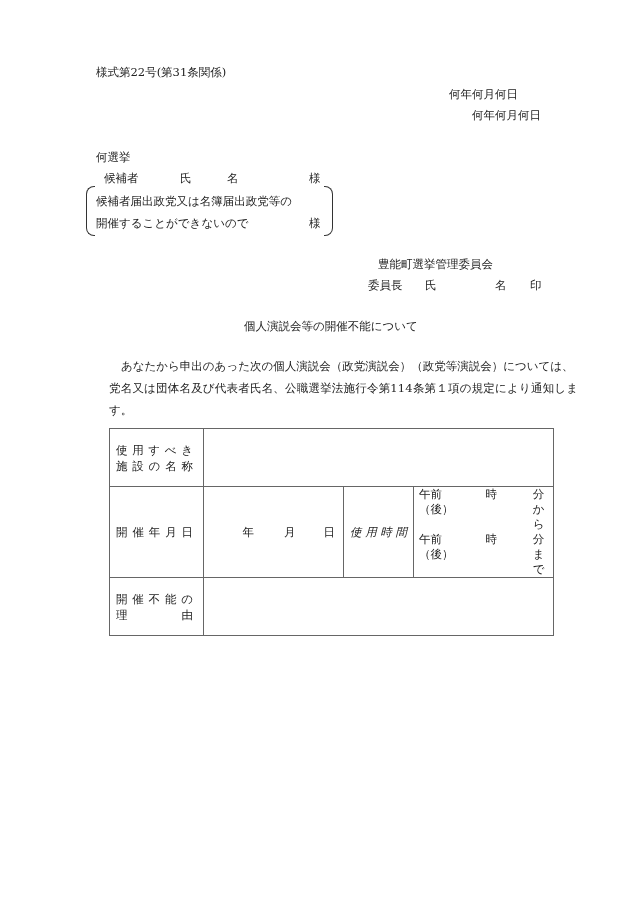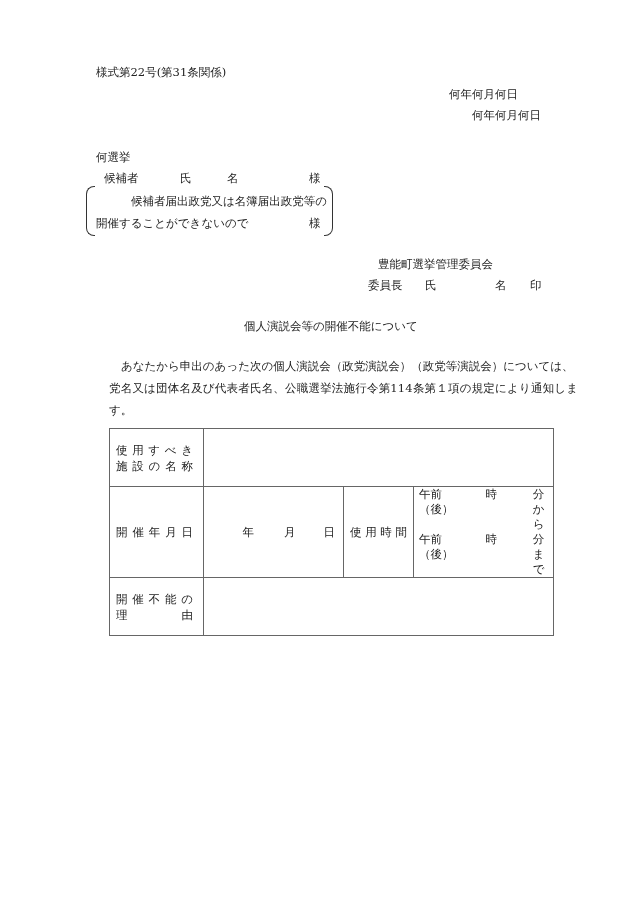--- a/index.html
+++ b/index.html
@@ -24,21 +24,21 @@
   table.form td {
     border: 1px solid #666; padding: 0; vertical-align: middle; font-size: 11.5px;
   }
   .lbl { width: 93px; padding-left: 6px !important; line-height: 16px; }
   .spread { display: flex; justify-content: space-between; padding-right: 10px; }
   .r1 td { height: 57px; }
   .r2 td { height: 56px; }
   .r3 td { height: 57px; }
   .date-cell { text-align: right; padding-right: 8px !important; }
   .date-cell span { display: inline-block; }
-  .time-lbl { width: 69px; text-align: center; }
+  .time-lbl { width: 69px; text-align: center; font-style: italic; }
   .time-val { padding-left: 5px !important; line-height: 15px; }
   .time-val .tr { display: flex; gap: 32px; }
   .time-val .a { width: 58px; }
   .time-val .b { width: 26px; }
 </style>
 </head>
 <body>
 
 <div class="abs" style="left:96px; top:67px;">様式第22号(第31条関係)</div>
 <div class="abs" style="left:449px; top:89px;">何年何月何日</div>
@@ -48,21 +48,21 @@
 
 <div>
   <div class="abs" style="left:104px; top:173px;">候補者</div>
   <div class="abs" style="left:180px; top:173px;">氏</div>
   <div class="abs" style="left:227px; top:173px;">名</div>
   <div class="abs" style="left:309px; top:173px;">様</div>
 </div>
 
 <div class="bracket-l"></div>
 <div class="bracket-r"></div>
-<div class="abs" style="left:96px; top:196px;margin-left:35px;">候補者届出政党又は名簿届出政党等の</div>
+<div class="abs" style="left:96px; top:196px;">候補者届出政党又は名簿届出政党等の</div>
 <div class="abs" style="left:96px; top:218px;">開催することができないので</div>
 <div class="abs" style="left:309px; top:218px;">様</div>
 
 <div class="abs" style="left:378px; top:259px;">豊能町選挙管理委員会</div>
 <div>
   <div class="abs" style="left:368px; top:280px;">委員長</div>
   <div class="abs" style="left:425px; top:280px;">氏</div>
   <div class="abs" style="left:495px; top:280px;">名</div>
   <div class="abs" style="left:530px; top:280px;">印</div>
 </div>

